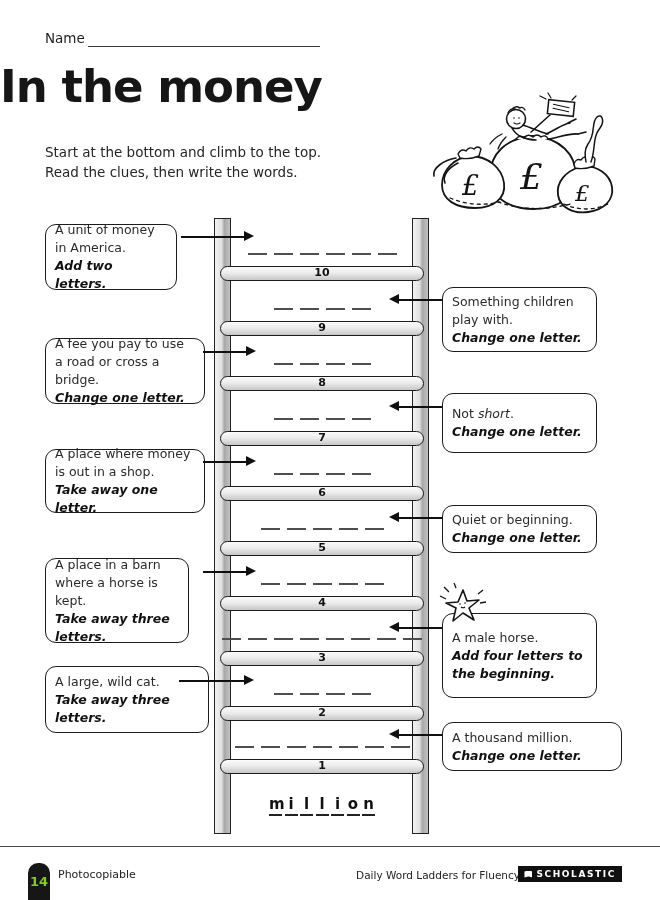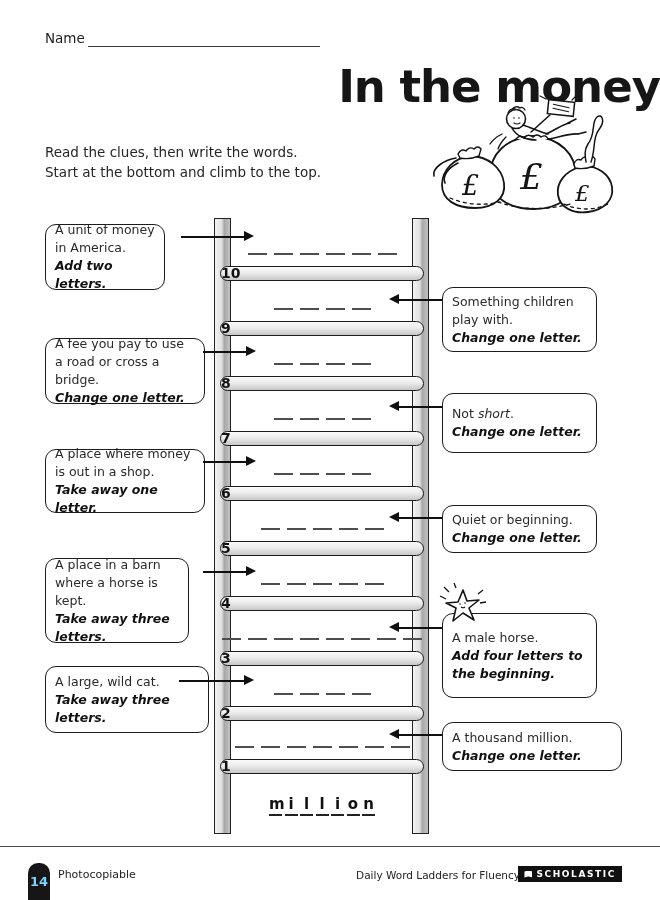--- a/index.html
+++ b/index.html
@@ -5,76 +5,76 @@
   * { margin:0; padding:0; box-sizing:border-box; }
   html,body { background:#888; }
   .sheet {
     position:relative; width:660px; height:900px; margin:0 auto;
     background:#ffffff; overflow:hidden;
     font-family:"DejaVu Sans", sans-serif; color:#1d1d1d;
   }
   
   .name-row { position:absolute; left:45px; top:30px; font-size:13.5px; }
   .name-line { position:absolute; left:88px; top:46px; width:232px; border-bottom:1.4px solid #3a3a3a; height:0; }
-  .title { position:absolute; left:0; top:60px; width:660px; text-align:right;
+  .title { position:absolute; left:0; top:60px; width:660px; text-align:left;
            font-size:45px; font-weight:bold; letter-spacing:-1px; color:#161616; }
   .instructions { position:absolute; left:45px; top:142px; font-size:13.5px; line-height:20px; color:#262626; }
   .illu { position:absolute; left:428px; top:92px; }
   
   .rail { position:absolute; top:218px; width:17px; height:616px;
           background:linear-gradient(90deg,#f2f2f2 0%,#e0e0e0 45%,#a8a8a8 62%,#c2c2c2 100%);
           border:1.4px solid #222; }
   .rail.left  { left:214px; }
   .rail.right { left:412px; }
   .rung { position:absolute; left:220px; width:204px; height:15px; border-radius:8px;
           background:linear-gradient(180deg,#fbfbfb 0%,#ececec 45%,#c7c7c7 100%);
-          border:1.5px solid #1c1c1c; 
-          font-size:14px; font-weight:bold; line-height:12px; color:#111; }
+          border:1.5px solid #1c1c1c; text-align:center;
+          font-size:11px; font-weight:bold; line-height:12px; color:#111; }
   .dash-row { position:absolute; left:222px; width:200px; display:flex; justify-content:center; gap:7px; }
   .dash { width:19px; height:0; border-bottom:2.2px solid #4e4e4e; }
   
   .clue { position:absolute; border:1.6px solid #1c1c1c; border-radius:11px;
           background:#fff; padding:5px 9px; font-size:12.5px; line-height:18px; color:#2a2a2a; z-index:6;
           display:flex; flex-direction:column; justify-content:center; }
   .clue strong { display:block; color:#111;font-style:italic; }
   
   .arrow { position:absolute; height:0; border-top:2.6px solid #101010; z-index:7; }
   .arrow.to-right::after { content:''; position:absolute; right:-9px; top:-6.6px;
           border-left:10px solid #101010; border-top:5.2px solid transparent; border-bottom:5.2px solid transparent; }
   .arrow.to-left::before { content:''; position:absolute; left:-9px; top:-6.6px;
           border-right:10px solid #101010; border-top:5.2px solid transparent; border-bottom:5.2px solid transparent; }
   
   .start-word { position:absolute; left:269px; top:795px; display:flex; gap:2.5px; }
   .start-word span { width:13px; text-align:center; font-size:15px; font-weight:bold;
           border-bottom:2px solid #222; padding-bottom:1px; color:#111; }
   
   .footer-line { position:absolute; left:0; top:846px; width:660px; border-top:1.3px solid #4a4a4a; }
   .page-tab { position:absolute; left:28px; bottom:0; width:22px; height:37px; background:#161616;
-          border-radius:10px 10px 0 0; color:#7dd3fc; font-size:13px; font-weight:bold;
+          border-radius:10px 10px 0 0; color:#84cc16; font-size:13px; font-weight:bold;
           display:flex; align-items:center; justify-content:center; }
   .foot-left  { position:absolute; left:58px; top:868px; font-size:11px; color:#222; }
   .foot-right { position:absolute; right:140px; top:869px; font-size:10.5px; color:#222; }
   .logo { position:absolute; right:38px; top:866px; height:16px; background:#101010; color:#fff;
           display:flex; align-items:center; gap:4px; padding:0 6px;
           font-size:9px; font-weight:bold; letter-spacing:1.6px; }
   .logo .book { width:8px; height:7px; background:#fff;
           clip-path:polygon(0 15%,45% 0,55% 0,100% 15%,100% 100%,55% 85%,45% 85%,0 100%); }
   svg { display:block; }
 </style>
 </head>
 <body>
 
 <div class="sheet">
 
   <div class="name-row">Name</div>
   <div class="name-line"></div>
   <div class="title">In the money</div>
   <div class="instructions">
+    <div>Start at the bottom and climb to the top.</div>
     <div>Read the clues, then write the words.</div>
-    <div>Start at the bottom and climb to the top.</div>
   </div>
 
   <div class="illu">
     <svg width="195" height="125" viewBox="0 0 195 125" fill="none" stroke="#141414" stroke-width="1.8" stroke-linecap="round">
 
       <path d="M105 44 C78 46 62 62 62 84 C62 106 82 117 106 117 C130 117 148 105 148 84 C148 62 132 46 105 44 Z" fill="#fff"></path>
       <path d="M88 47 q4 -5 8 -1 q4 -5 9 -1 q4 -4 8 0 q5 -3 7 2" fill="#fff" stroke-width="1.4"></path>
 
       <path d="M42 64 C26 66 14 78 14 93 C14 108 28 116 47 116 C66 116 78 106 76 91 C74 76 60 64 42 64 Z" fill="#fff"></path>
       <path d="M30 62 q3 -6 8 -3 q3 -5 8 -2 q4 -4 7 0 l-2 7 q-10 4 -19 2 Z" fill="#fff" stroke-width="1.4"></path>
@@ -190,21 +190,21 @@
   <div class="dash-row" style="top:746px">
       <span class="dash"></span>
       <span class="dash"></span>
       <span class="dash"></span>
       <span class="dash"></span>
       <span class="dash"></span>
       <span class="dash"></span>
       <span class="dash"></span>
     </div>
 
-  <div class="clue" style="left:45px;top:224px;width:120px;height:66px">
+  <div class="clue" style="left:45px;top:224px;width:132px;height:66px">
     <span>A unit of money in America.</span>
     <strong>Add two letters.</strong>
   </div>
   <div class="clue" style="left:45px;top:338px;width:160px;height:66px">
     <span>A fee you pay to use a road or cross a bridge.</span>
     <strong>Change one letter.</strong>
   </div>
   <div class="clue" style="left:45px;top:449px;width:160px;height:64px">
     <span>A place where money is out in a shop.</span>
     <strong>Take away one letter.</strong>

